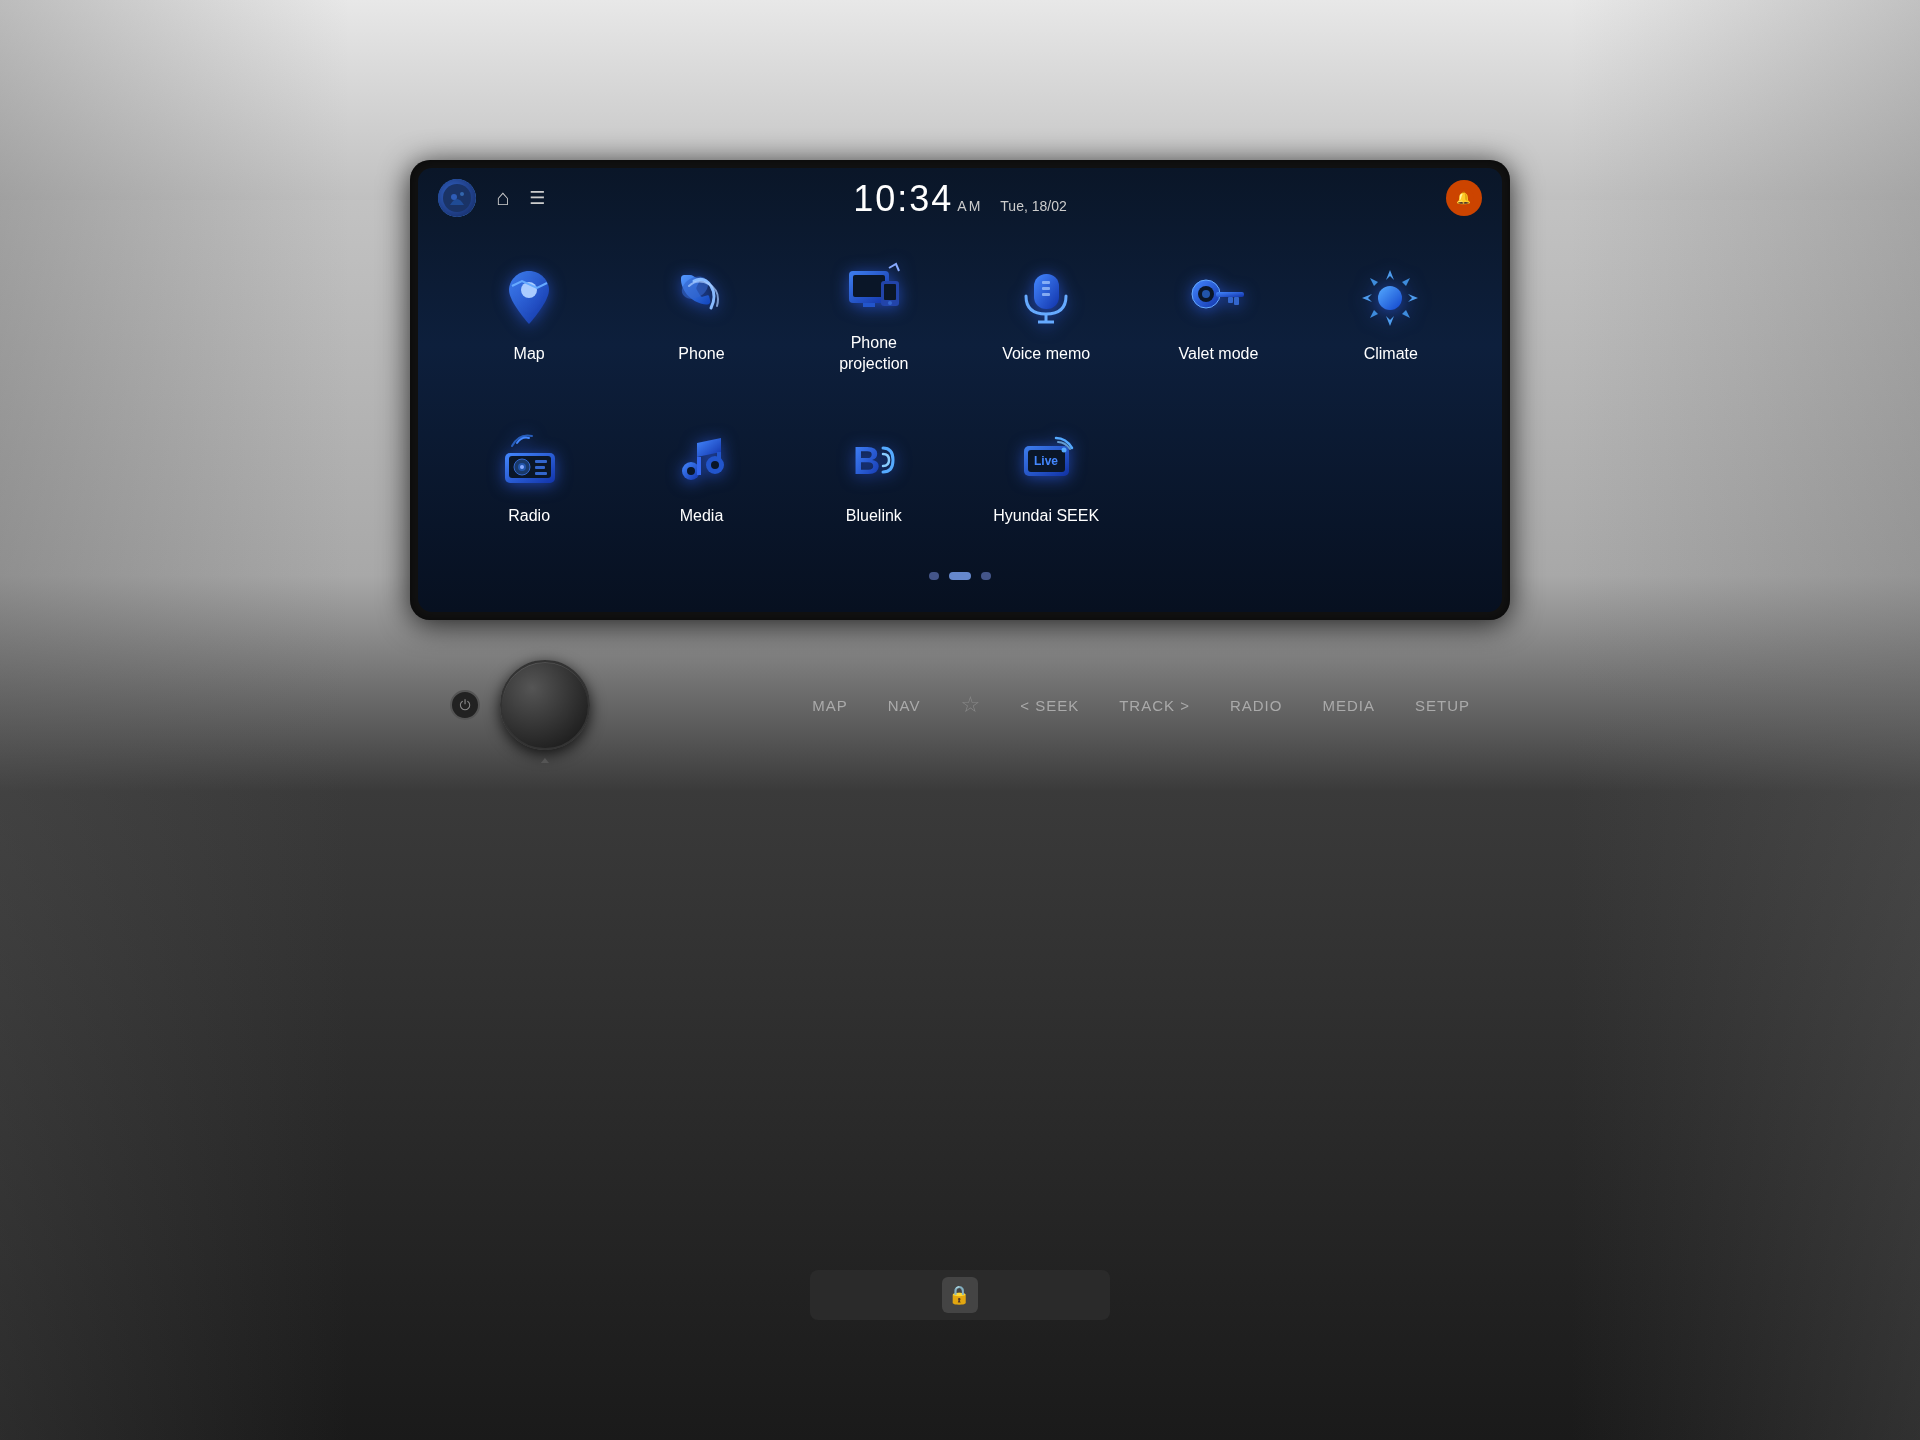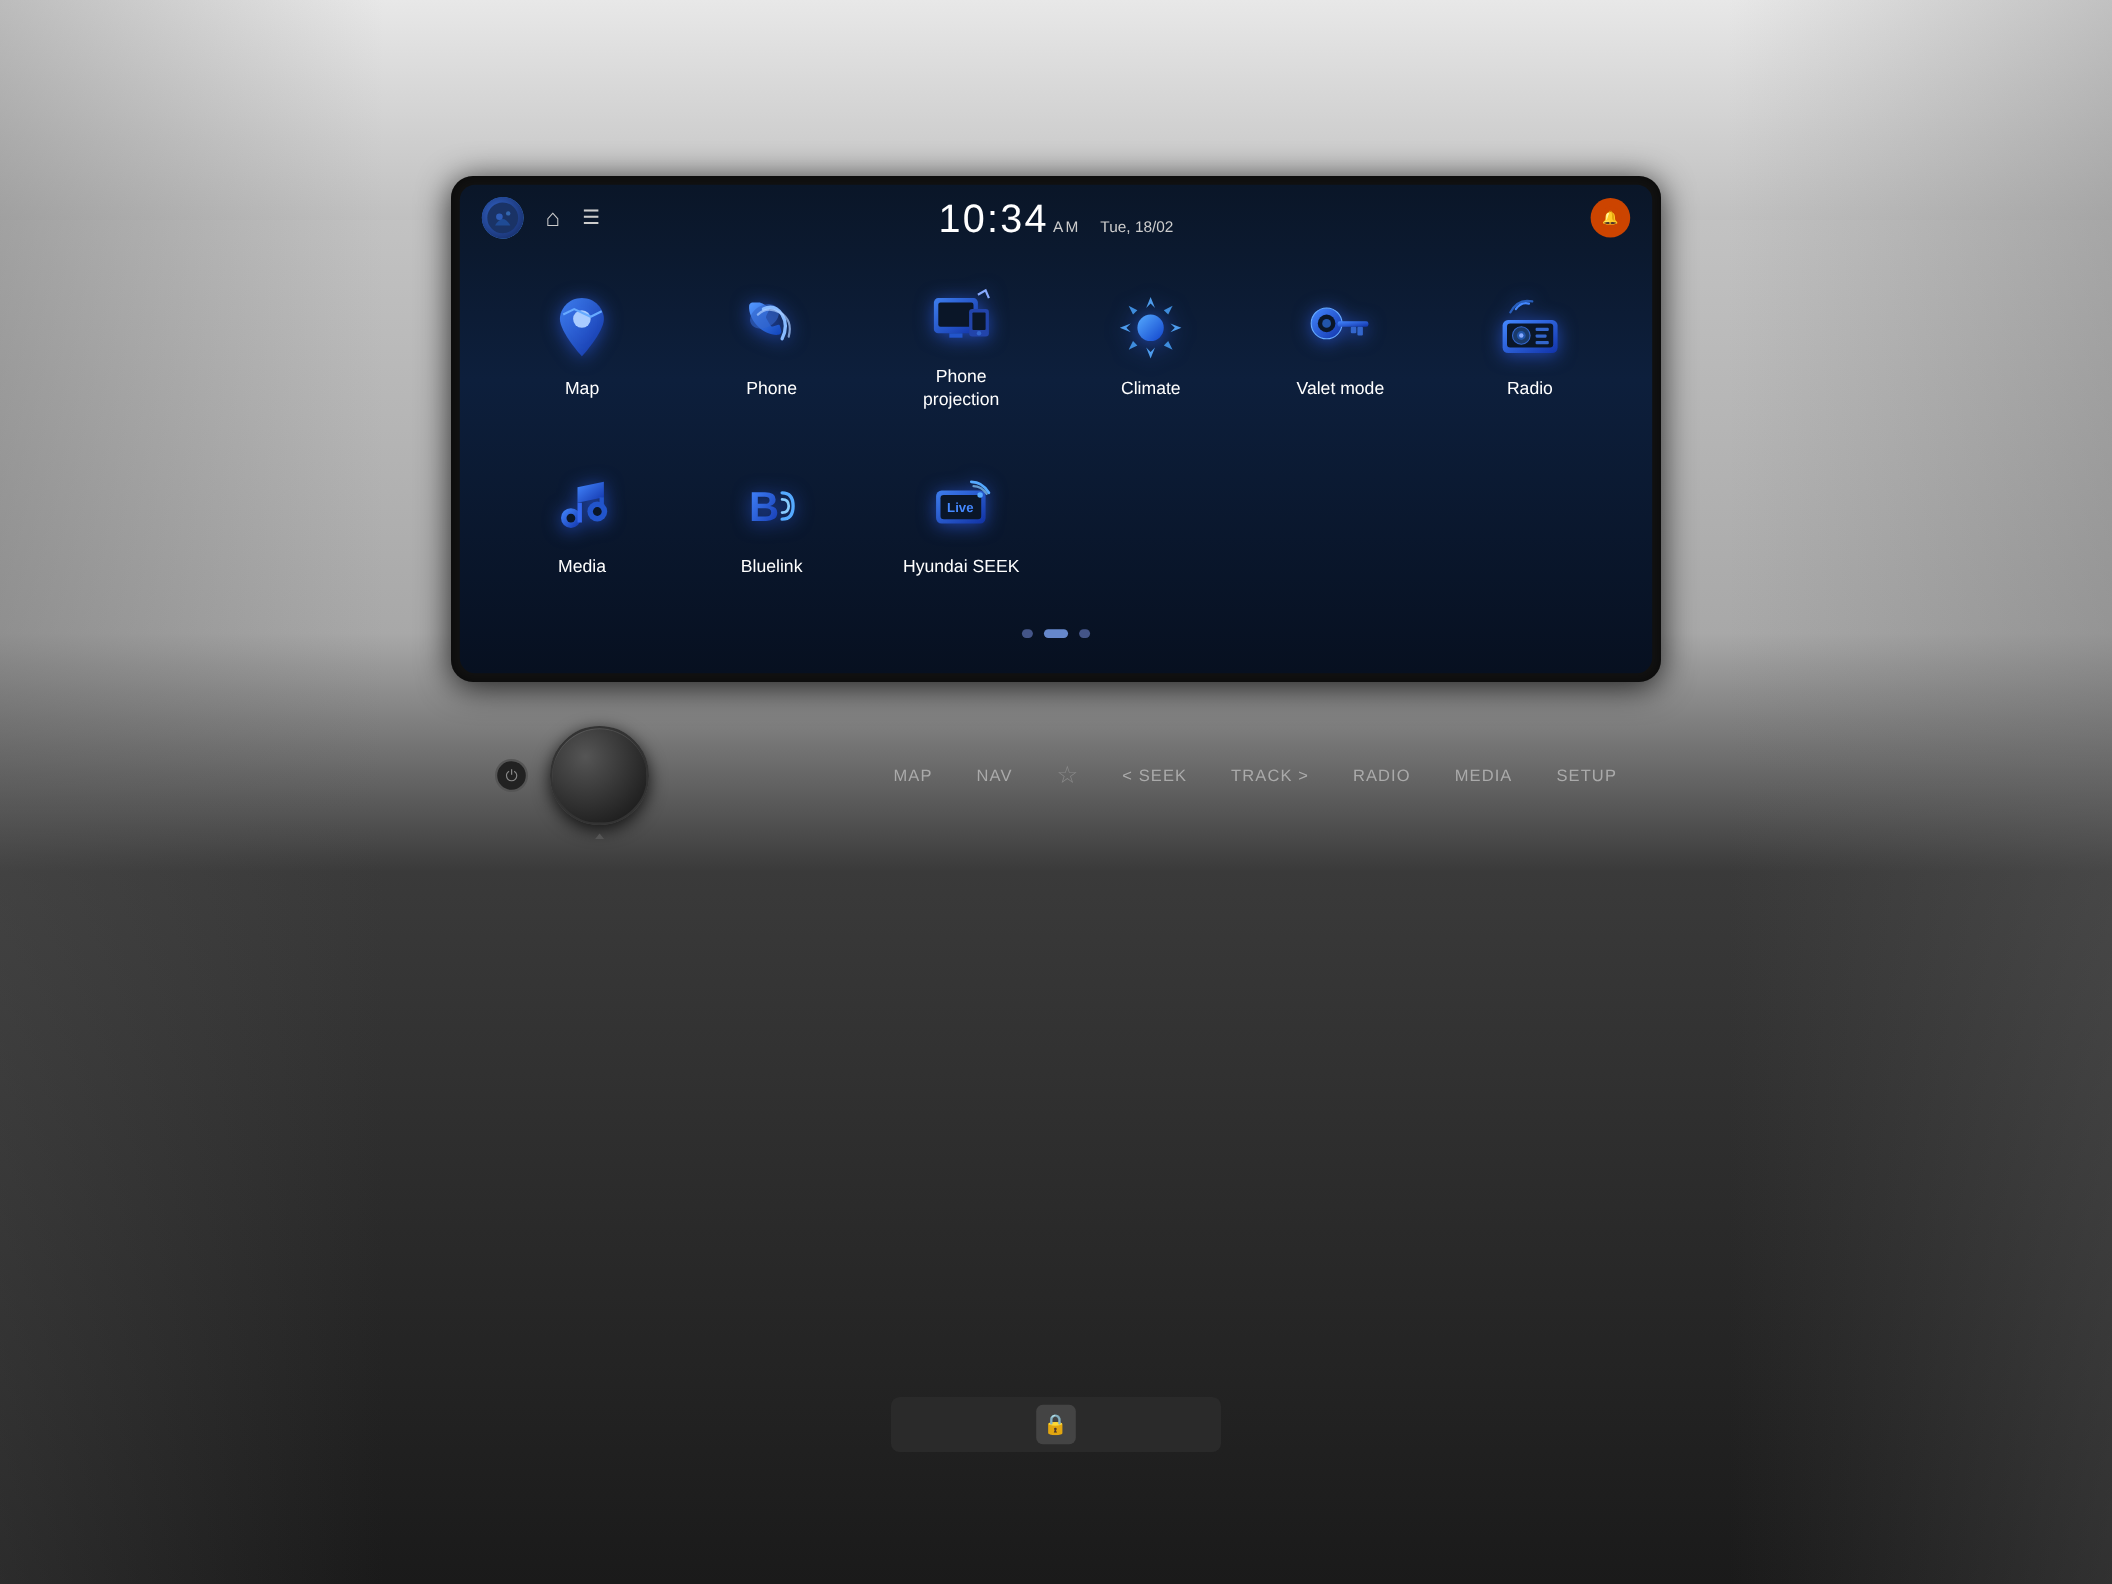--- a/index.html
+++ b/index.html
@@ -441,20 +441,61 @@
               <rect x="40" y="25" width="18" height="25" rx="3" fill="#2244aa"></rect>
               <rect x="43" y="28" width="12" height="16" rx="1" fill="#0a1628"></rect>
               <circle cx="49" cy="47" r="2" fill="#3366cc"></circle>
               <path d="M48 12 L55 8 L58 15" stroke="#88aaff" stroke-width="2" fill="none"></path>
             </svg>
           </div>
           <span class="app-label" style="white-space: pre-line; text-align: center;">Phone
 projection</span>
         </div>
 
+        <div class="app-item">
+          <div class="app-icon">
+            <svg viewBox="0 0 65 65" xmlns="http://www.w3.org/2000/svg">
+              <defs>
+                <linearGradient id="blueGrad5" x1="0%" y1="0%" x2="100%" y2="100%">
+                  <stop offset="0%" style="stop-color:#4488ff;stop-opacity:1"></stop>
+                  <stop offset="100%" style="stop-color:#1133aa;stop-opacity:1"></stop>
+                </linearGradient>
+              </defs>
+              <rect x="20" y="8" width="25" height="35" rx="12" fill="url(#blueGrad5)"></rect>
+              <path d="M12 30 Q12 48 32 48 Q52 48 52 30" stroke="#66aaff" stroke-width="3" fill="none" stroke-linecap="round"></path>
+              <line x1="32" y1="48" x2="32" y2="56" stroke="#66aaff" stroke-width="3"></line>
+              <line x1="24" y1="56" x2="40" y2="56" stroke="#66aaff" stroke-width="3"></line>
+              <rect x="28" y="15" width="8" height="3" rx="1" fill="#aaccff" opacity="0.7"></rect>
+              <rect x="28" y="21" width="8" height="3" rx="1" fill="#aaccff" opacity="0.7"></rect>
+              <rect x="28" y="27" width="8" height="3" rx="1" fill="#aaccff" opacity="0.7"></rect>
+            </svg>
+          </div>
+          <span class="app-label">Voice memo</span>
+        </div>
+
+        <div class="app-item">
+          <div class="app-icon">
+            <svg viewBox="0 0 65 65" xmlns="http://www.w3.org/2000/svg">
+              <defs>
+                <linearGradient id="blueGrad7" x1="0%" y1="0%" x2="100%" y2="100%">
+                  <stop offset="0%" style="stop-color:#4488ff;stop-opacity:1"></stop>
+                  <stop offset="100%" style="stop-color:#1133aa;stop-opacity:1"></stop>
+                </linearGradient>
+              </defs>
+
+              <circle cx="20" cy="28" r="14" fill="url(#blueGrad7)" stroke="#66aaff" stroke-width="1"></circle>
+              <circle cx="20" cy="28" r="8" fill="#0a1628"></circle>
+              <circle cx="20" cy="28" r="4" fill="#2255aa"></circle>
+              <rect x="30" y="26" width="28" height="5" rx="2" fill="url(#blueGrad7)"></rect>
+              <rect x="48" y="31" width="5" height="8" rx="1" fill="#3366cc"></rect>
+              <rect x="42" y="31" width="5" height="6" rx="1" fill="#3366cc"></rect>
+            </svg>
+          </div>
+          <span class="app-label">Valet mode</span>
+        </div>
 
         <div class="app-item">
           <div class="app-icon">
             <svg viewBox="0 0 65 65" xmlns="http://www.w3.org/2000/svg">
               <defs>
                 <linearGradient id="blueGrad6" x1="0%" y1="0%" x2="100%" y2="100%">
                   <stop offset="0%" style="stop-color:#55aaff;stop-opacity:1"></stop>
                   <stop offset="100%" style="stop-color:#1144cc;stop-opacity:1"></stop>
                 </linearGradient>
               </defs>
@@ -473,41 +514,20 @@
               </g>
             </svg>
           </div>
           <span class="app-label">Climate</span>
         </div>
 
         <div class="app-item">
           <div class="app-icon">
             <svg viewBox="0 0 65 65" xmlns="http://www.w3.org/2000/svg">
               <defs>
-                <linearGradient id="blueGrad7" x1="0%" y1="0%" x2="100%" y2="100%">
-                  <stop offset="0%" style="stop-color:#4488ff;stop-opacity:1"></stop>
-                  <stop offset="100%" style="stop-color:#1133aa;stop-opacity:1"></stop>
-                </linearGradient>
-              </defs>
-
-              <circle cx="20" cy="28" r="14" fill="url(#blueGrad7)" stroke="#66aaff" stroke-width="1"></circle>
-              <circle cx="20" cy="28" r="8" fill="#0a1628"></circle>
-              <circle cx="20" cy="28" r="4" fill="#2255aa"></circle>
-              <rect x="30" y="26" width="28" height="5" rx="2" fill="url(#blueGrad7)"></rect>
-              <rect x="48" y="31" width="5" height="8" rx="1" fill="#3366cc"></rect>
-              <rect x="42" y="31" width="5" height="6" rx="1" fill="#3366cc"></rect>
-            </svg>
-          </div>
-          <span class="app-label">Valet mode</span>
-        </div>
-
-        <div class="app-item">
-          <div class="app-icon">
-            <svg viewBox="0 0 65 65" xmlns="http://www.w3.org/2000/svg">
-              <defs>
                 <linearGradient id="blueGrad8" x1="0%" y1="0%" x2="100%" y2="100%">
                   <stop offset="0%" style="stop-color:#4488ff;stop-opacity:1"></stop>
                   <stop offset="100%" style="stop-color:#1133aa;stop-opacity:1"></stop>
                 </linearGradient>
               </defs>
               <rect x="8" y="25" width="50" height="30" rx="5" fill="url(#blueGrad8)"></rect>
               <rect x="12" y="28" width="42" height="22" rx="3" fill="#0a1628"></rect>
               <circle cx="25" cy="39" r="8" fill="#1a3a6a" stroke="#3366cc" stroke-width="1"></circle>
               <circle cx="25" cy="39" r="4" fill="#2255aa"></circle>
               <circle cx="25" cy="39" r="2" fill="#88aaff"></circle>

